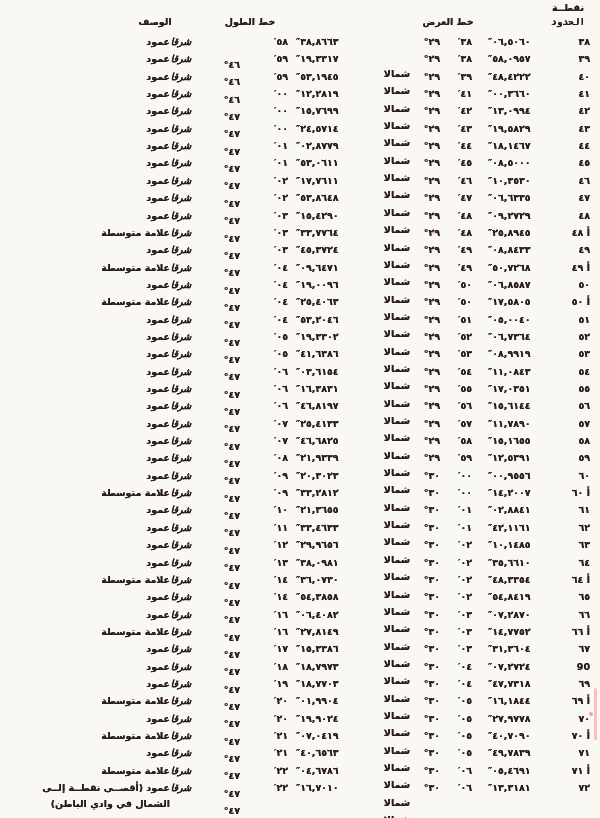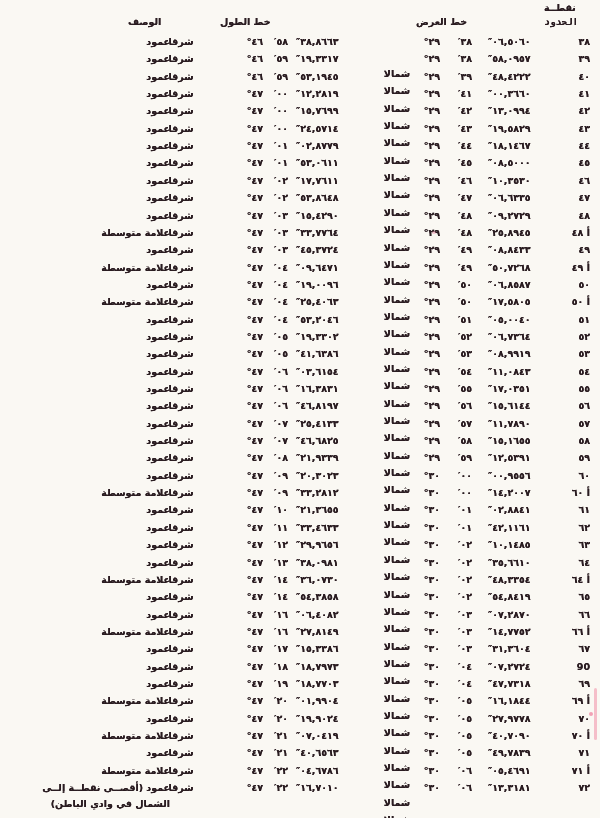--- a/index.html
+++ b/index.html
@@ -4,31 +4,31 @@
 <style>
   html,body{margin:0;padding:0;}
   body{
     width:600px;height:818px;position:relative;overflow:hidden;
     background:#faf8f3;
     font-family:"DejaVu Sans", sans-serif;
     color:#2a1c21;
   }
   #doc{position:absolute;inset:0;}
   .hdr{
-    position:absolute;font-size:9.5px;font-weight:700;text-align:left;
+    position:absolute;font-size:9.5px;font-weight:700;text-align:center;
     white-space:nowrap;text-shadow:0 0 .4px currentColor;
   }
   .row{position:absolute;left:0;width:600px;height:18px;line-height:16px;}
   .row span{
     position:absolute;top:0;font-size:9.5px;font-weight:700;
     white-space:nowrap;text-shadow:0 0 .4px currentColor;
   }
   .c-desc {left:0;   width:164px;text-align:right;direction:rtl;white-space:normal !important;margin-left:6px;}
-  .c-east {left:166px;width:30px; text-align:center;direction:rtl;}
-  .c-lngd {left:221px;width:42px; text-align:right;direction:ltr;}
+  .c-east {left:166px;width:30px; text-align:center;direction:rtl;font-style:italic;}
+  .c-lngd {left:198px;width:42px; text-align:right;direction:ltr;margin-top:23px;}
   .c-lngm {left:254px;width:34px; text-align:right;direction:ltr;}
   .c-lngs {left:296px;width:62px; text-align:left; direction:ltr;}
   .c-north{left:380px;width:34px; text-align:center;direction:rtl;margin-top:32px;}
   .c-latd {left:408px;width:32px; text-align:right;direction:ltr;}
   .c-latm {left:444px;width:28px; text-align:right;direction:ltr;}
   .c-lats {left:488px;width:60px; text-align:left; direction:ltr;}
   .c-pt   {left:548px;width:42px; text-align:right;direction:ltr;}
   .artifact{position:absolute;pointer-events:none;}
   .a1{left:594px;top:688px;width:3px;height:52px;background:rgba(240,120,150,.45);border-radius:2px;}
   .a2{left:589px;top:712px;width:4px;height:4px;background:rgba(235,90,130,.55);border-radius:50%;}

